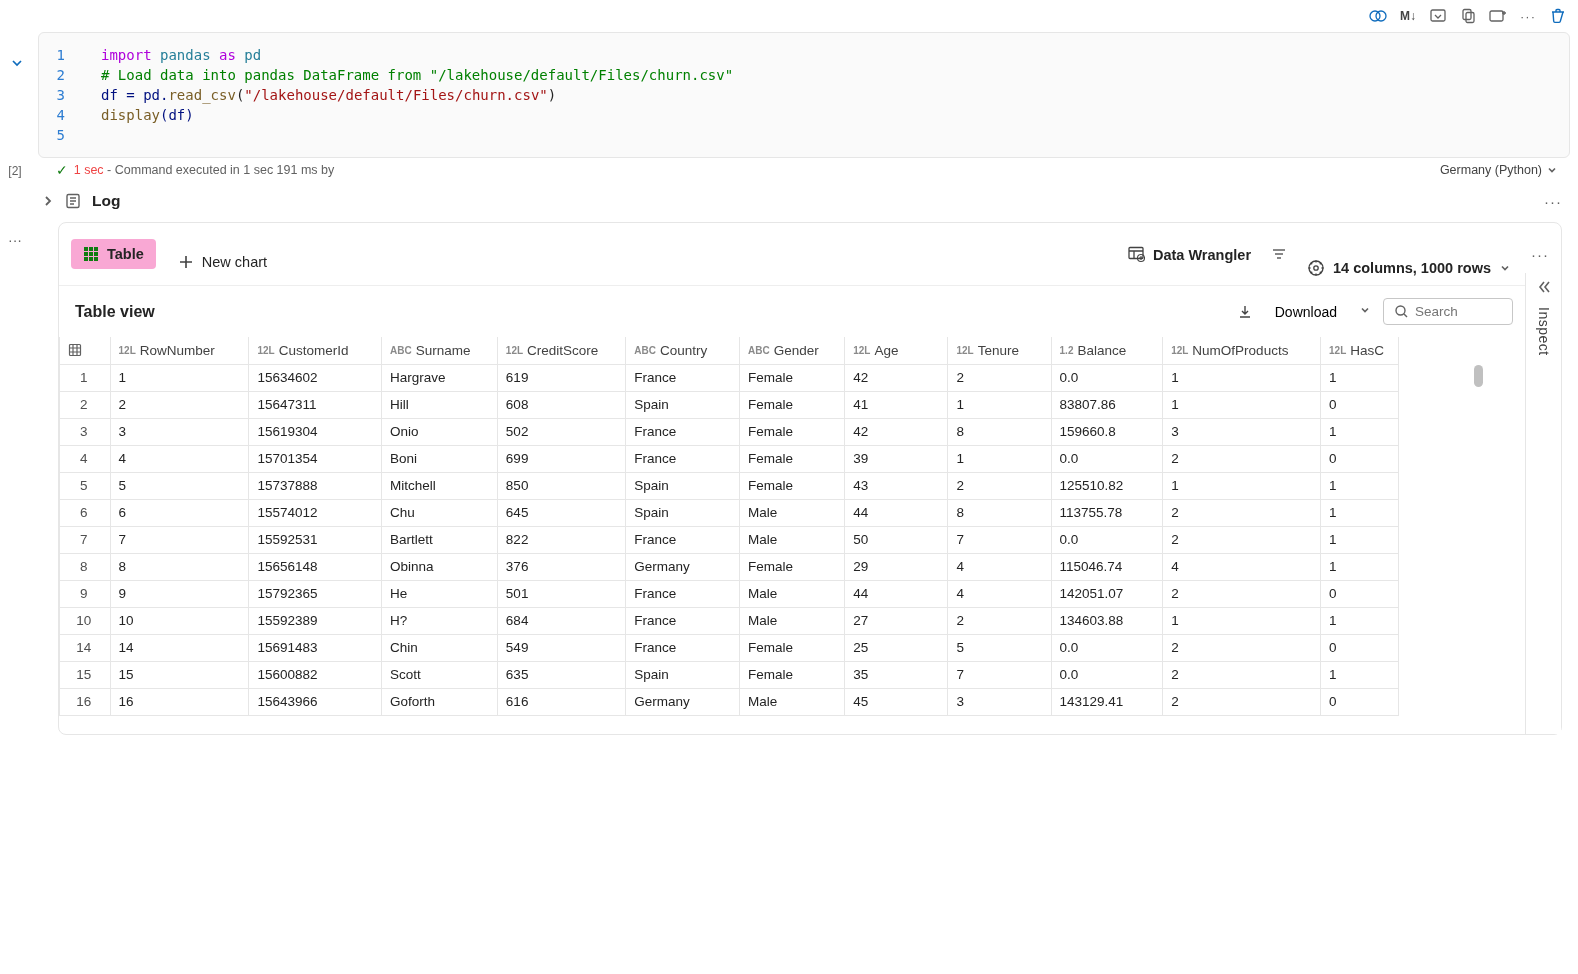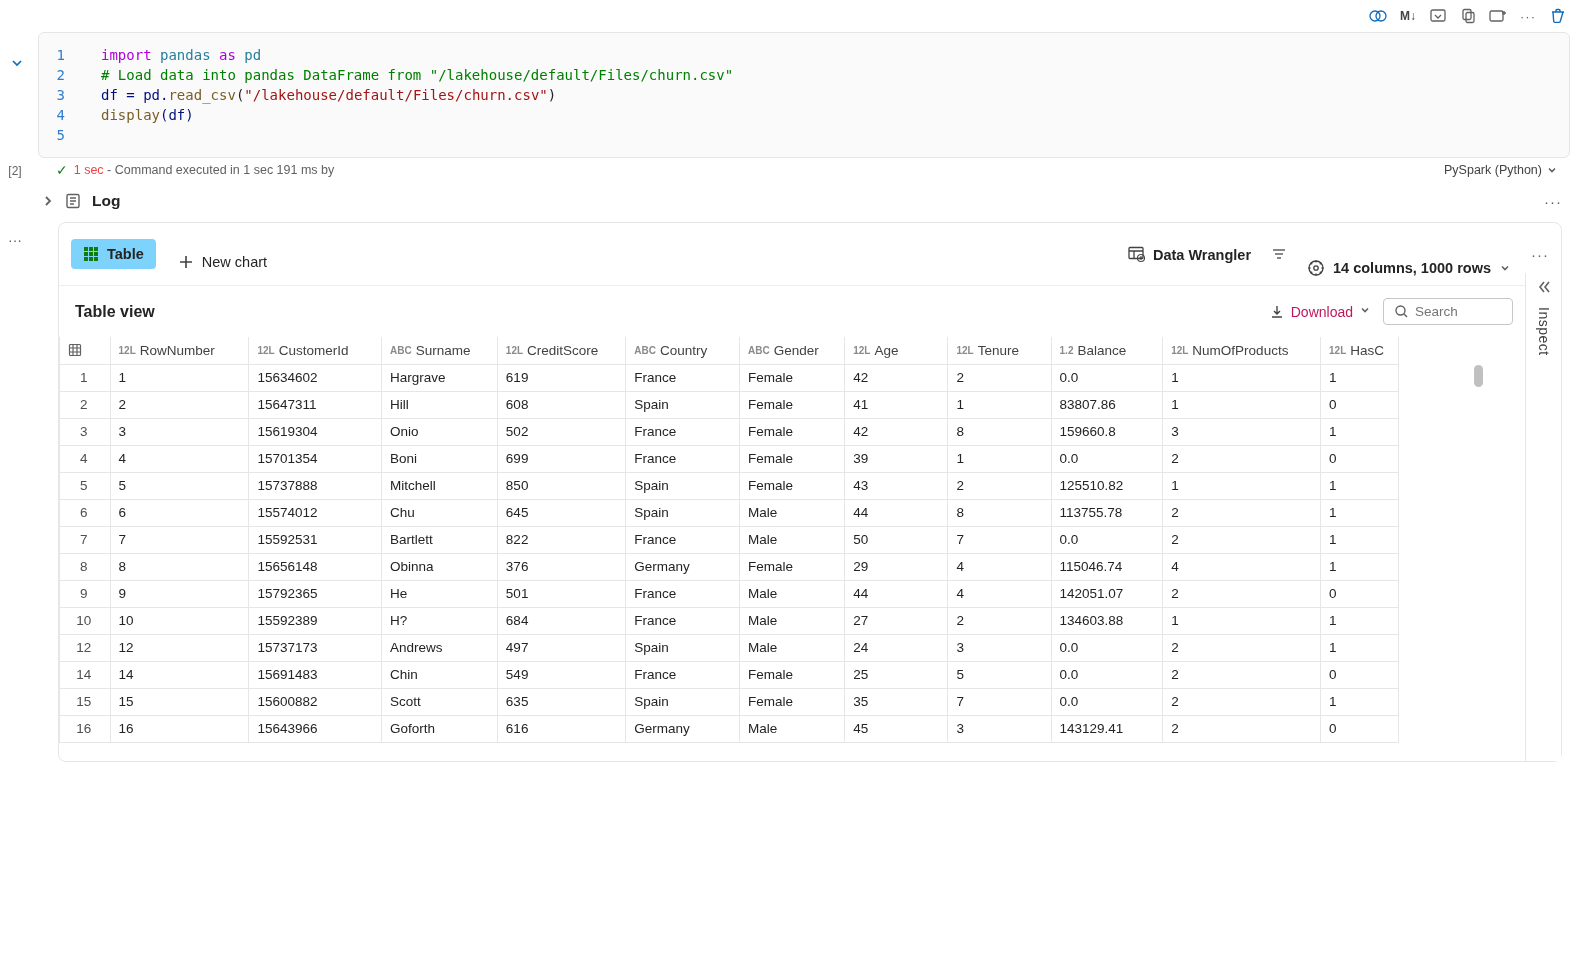--- a/index.html
+++ b/index.html
@@ -121,21 +121,21 @@
     position: relative;
   }
   .out-toolbar {
     display: flex;
     align-items: center;
     padding: 8px 12px;
     border-bottom: 1px solid #eee;
     gap: 12px;
   }
   .btn-table {
-    background: #7dd3fc;
+    background: #f9a8d4;
     border-radius: 4px;
     padding: 7px 12px;
     display: flex;
     align-items: center;
     gap: 8px;
     font-size: 14.5px;
     font-weight: 600;
     cursor: pointer;
   }
   .btn-table svg { width: 16px; height: 16px; }
@@ -159,21 +159,21 @@
   .colcount { display: flex; align-items: center; gap: 8px; font-weight: 600; font-size: 14.5px; cursor: pointer; margin-top: 28px; }
   .filter-ico, .more-ico { color: #616161; font-size: 15px; cursor: pointer; }
 
   .table-header-row {
     display: flex;
     align-items: center;
     padding: 12px 16px;
   }
   .table-title { font-size: 16px; font-weight: 600; }
   .th-right { margin-left: auto; display: flex; align-items: center; gap: 12px; }
-  .download { display: flex; align-items: flex-start; gap: 6px; color: #be185d; font-size: 14px; cursor: pointer; }
+  .download { display: flex; align-items: flex-start; gap: 22px; color: #000000; font-size: 14px; cursor: pointer; }
   .search-box {
     border: 1px solid #c7c7c7;
     border-radius: 4px;
     padding: 5px 10px;
     display: flex;
     align-items: center;
     gap: 6px;
     width: 130px;
   }
   .search-box input { border: none; outline: none; font-size: 13.5px; width: 80px; color: #616161; }
@@ -335,21 +335,21 @@
 </div>
 
 <div class="cell-row" style="align-items:center;">
   <div style="width:34px; text-align:center;">
     <span class="exec-count">[2]</span>
   </div>
   <div class="status-line" style="flex:1;">
     <span class="checkmark">✓</span>
     <span><b style="font-weight:400;color:#ef4444;">1 sec</b><span> - Command executed in 1 sec 191 ms by</span></span>
     <span class="pyspark-label">
-      <span>PySpark (Python)</span>
+      <span>Germany (Python)</span>
       <svg width="12" height="12" viewBox="0 0 12 12" fill="none" stroke="#616161" stroke-width="1.6">
           <path d="M3 4.5l3 3 3-3"></path>
         </svg>
     </span>
   </div>
 </div>
 
 <div class="log-row">
   <span class="chev">
     <svg width="12" height="12" viewBox="0 0 12 12" fill="none" stroke="#616161" stroke-width="1.8">
@@ -601,34 +601,20 @@
             <td>684</td>
             <td>France</td>
             <td>Male</td>
             <td>27</td>
             <td>2</td>
             <td>134603.88</td>
             <td>1</td>
             <td>1</td>
           </tr>
           <tr>
-            <td class="row-idx-col">12</td>
-            <td>12</td>
-            <td>15737173</td>
-            <td>Andrews</td>
-            <td>497</td>
-            <td>Spain</td>
-            <td>Male</td>
-            <td>24</td>
-            <td>3</td>
-            <td>0.0</td>
-            <td>2</td>
-            <td>1</td>
-          </tr>
-          <tr>
             <td class="row-idx-col">14</td>
             <td>14</td>
             <td>15691483</td>
             <td>Chin</td>
             <td>549</td>
             <td>France</td>
             <td>Female</td>
             <td>25</td>
             <td>5</td>
             <td>0.0</td>

